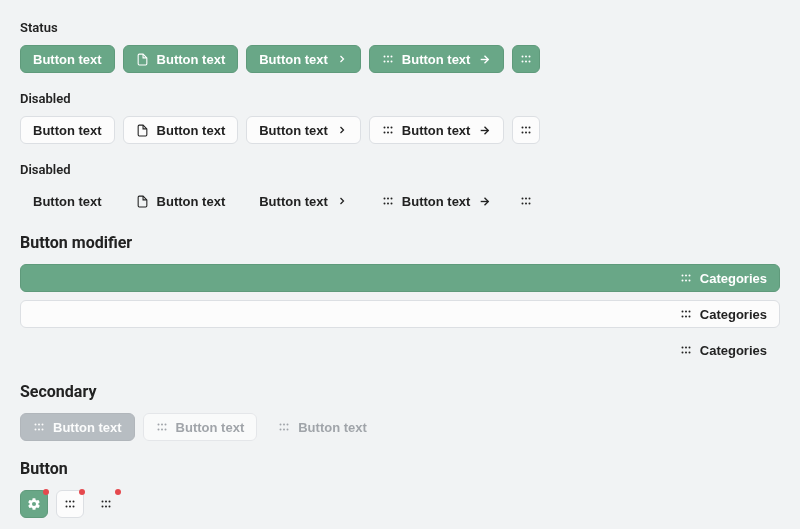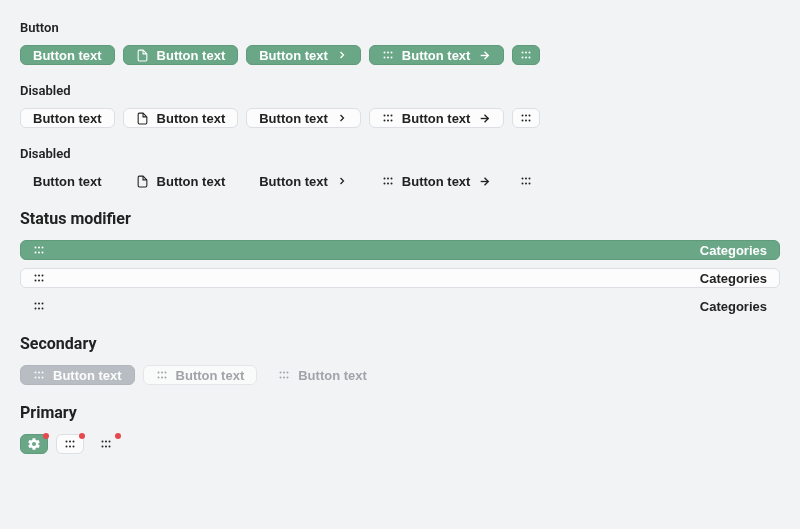--- a/index.html
+++ b/index.html
@@ -27,34 +27,34 @@
   .row {
     display: flex;
     gap: 8px;
     margin-bottom: 18px;
     flex-wrap: wrap;
   }
   .btn {
     display: inline-flex;
     align-items: center;
     gap: 8px;
-    height: 20px;
+    height: 28px;
     padding: 0 12px;
     border-radius: 6px;
     font-size: 13px;
     font-weight: 600;
     cursor: pointer;
     border: 1px solid transparent;
     line-height: 1;
     white-space: nowrap;
     position: relative;
   }
   .btn .icon { display: inline-flex; }
   .btn.icon-only { padding: 0; width: 28px; justify-content: center; }
-  .btn.full { width: 100%; justify-content: space-between; }
+  .btn.full { width: 100%; justify-content: flex-end; }
 
   .btn-primary {
     background: #69a787;
     color: #fff;
     border-color: #5f9a7b;
   }
   .btn-secondary {
     background: #fcfcfc;
     color: #222;
     border-color: #dcdfe3;
@@ -92,21 +92,21 @@
     height: 6px;
     border-radius: 50%;
     background: #e5484d;
   }
 
   svg { display: block; }
 </style>
 </head>
 <body>
 
-<div class="section-label">Button</div>
+<div class="section-label">Status</div>
 <div class="row">
   <button class="btn btn-primary">
     <span>Button text</span>
   </button>
   <button class="btn btn-primary">
     <span class="icon">
       <svg width="13" height="13" viewBox="0 0 24 24" fill="none" stroke="currentColor" stroke-width="2">
           <path d="M13 2H6a2 2 0 0 0-2 2v16a2 2 0 0 0 2 2h12a2 2 0 0 0 2-2V9z"></path>
           <polyline points="13 2 13 9 20 9"></polyline>
         </svg>
@@ -257,21 +257,21 @@
           <circle cx="12" cy="7" r="2"></circle>
           <circle cx="19" cy="7" r="2"></circle>
           <circle cx="5" cy="17" r="2"></circle>
           <circle cx="12" cy="17" r="2"></circle>
           <circle cx="19" cy="17" r="2"></circle>
         </svg>
     </span>
   </button>
 </div>
 
-<div class="section-heading">Status modifier</div>
+<div class="section-heading">Button modifier</div>
 <div class="col">
   <button class="btn btn-primary full">
     <span class="icon">
       <svg width="12" height="12" viewBox="0 0 24 24" fill="currentColor">
           <circle cx="5" cy="7" r="2"></circle>
           <circle cx="12" cy="7" r="2"></circle>
           <circle cx="19" cy="7" r="2"></circle>
           <circle cx="5" cy="17" r="2"></circle>
           <circle cx="12" cy="17" r="2"></circle>
           <circle cx="19" cy="17" r="2"></circle>
@@ -343,21 +343,21 @@
           <circle cx="19" cy="7" r="2"></circle>
           <circle cx="5" cy="17" r="2"></circle>
           <circle cx="12" cy="17" r="2"></circle>
           <circle cx="19" cy="17" r="2"></circle>
         </svg>
     </span>
     <span>Button text</span>
   </button>
 </div>
 
-<div class="section-heading">Primary</div>
+<div class="section-heading">Button</div>
 <div class="row">
   <button class="btn btn-primary icon-only">
     <span class="icon">
       <svg width="14" height="14" viewBox="0 0 24 24" fill="currentColor">
           <path d="M19.4 13a7.8 7.8 0 0 0 .1-1 7.8 7.8 0 0 0-.1-1l2.1-1.6a.5.5 0 0 0 .1-.7l-2-3.4a.5.5 0 0 0-.6-.2l-2.5 1a7.6 7.6 0 0 0-1.7-1l-.4-2.6A.5.5 0 0 0 14 2h-4a.5.5 0 0 0-.5.4l-.4 2.6a7.6 7.6 0 0 0-1.7 1l-2.5-1a.5.5 0 0 0-.6.2l-2 3.4a.5.5 0 0 0 .1.7L4.5 11a7.8 7.8 0 0 0-.1 1 7.8 7.8 0 0 0 .1 1l-2.1 1.6a.5.5 0 0 0-.1.7l2 3.4a.5.5 0 0 0 .6.2l2.5-1a7.6 7.6 0 0 0 1.7 1l.4 2.6a.5.5 0 0 0 .5.4h4a.5.5 0 0 0 .5-.4l.4-2.6a7.6 7.6 0 0 0 1.7-1l2.5 1a.5.5 0 0 0 .6-.2l2-3.4a.5.5 0 0 0-.1-.7ZM12 15.5A3.5 3.5 0 1 1 15.5 12 3.5 3.5 0 0 1 12 15.5Z"></path>
         </svg>
     </span>
     <span class="dot"></span>
   </button>
   <button class="btn btn-secondary icon-only">

